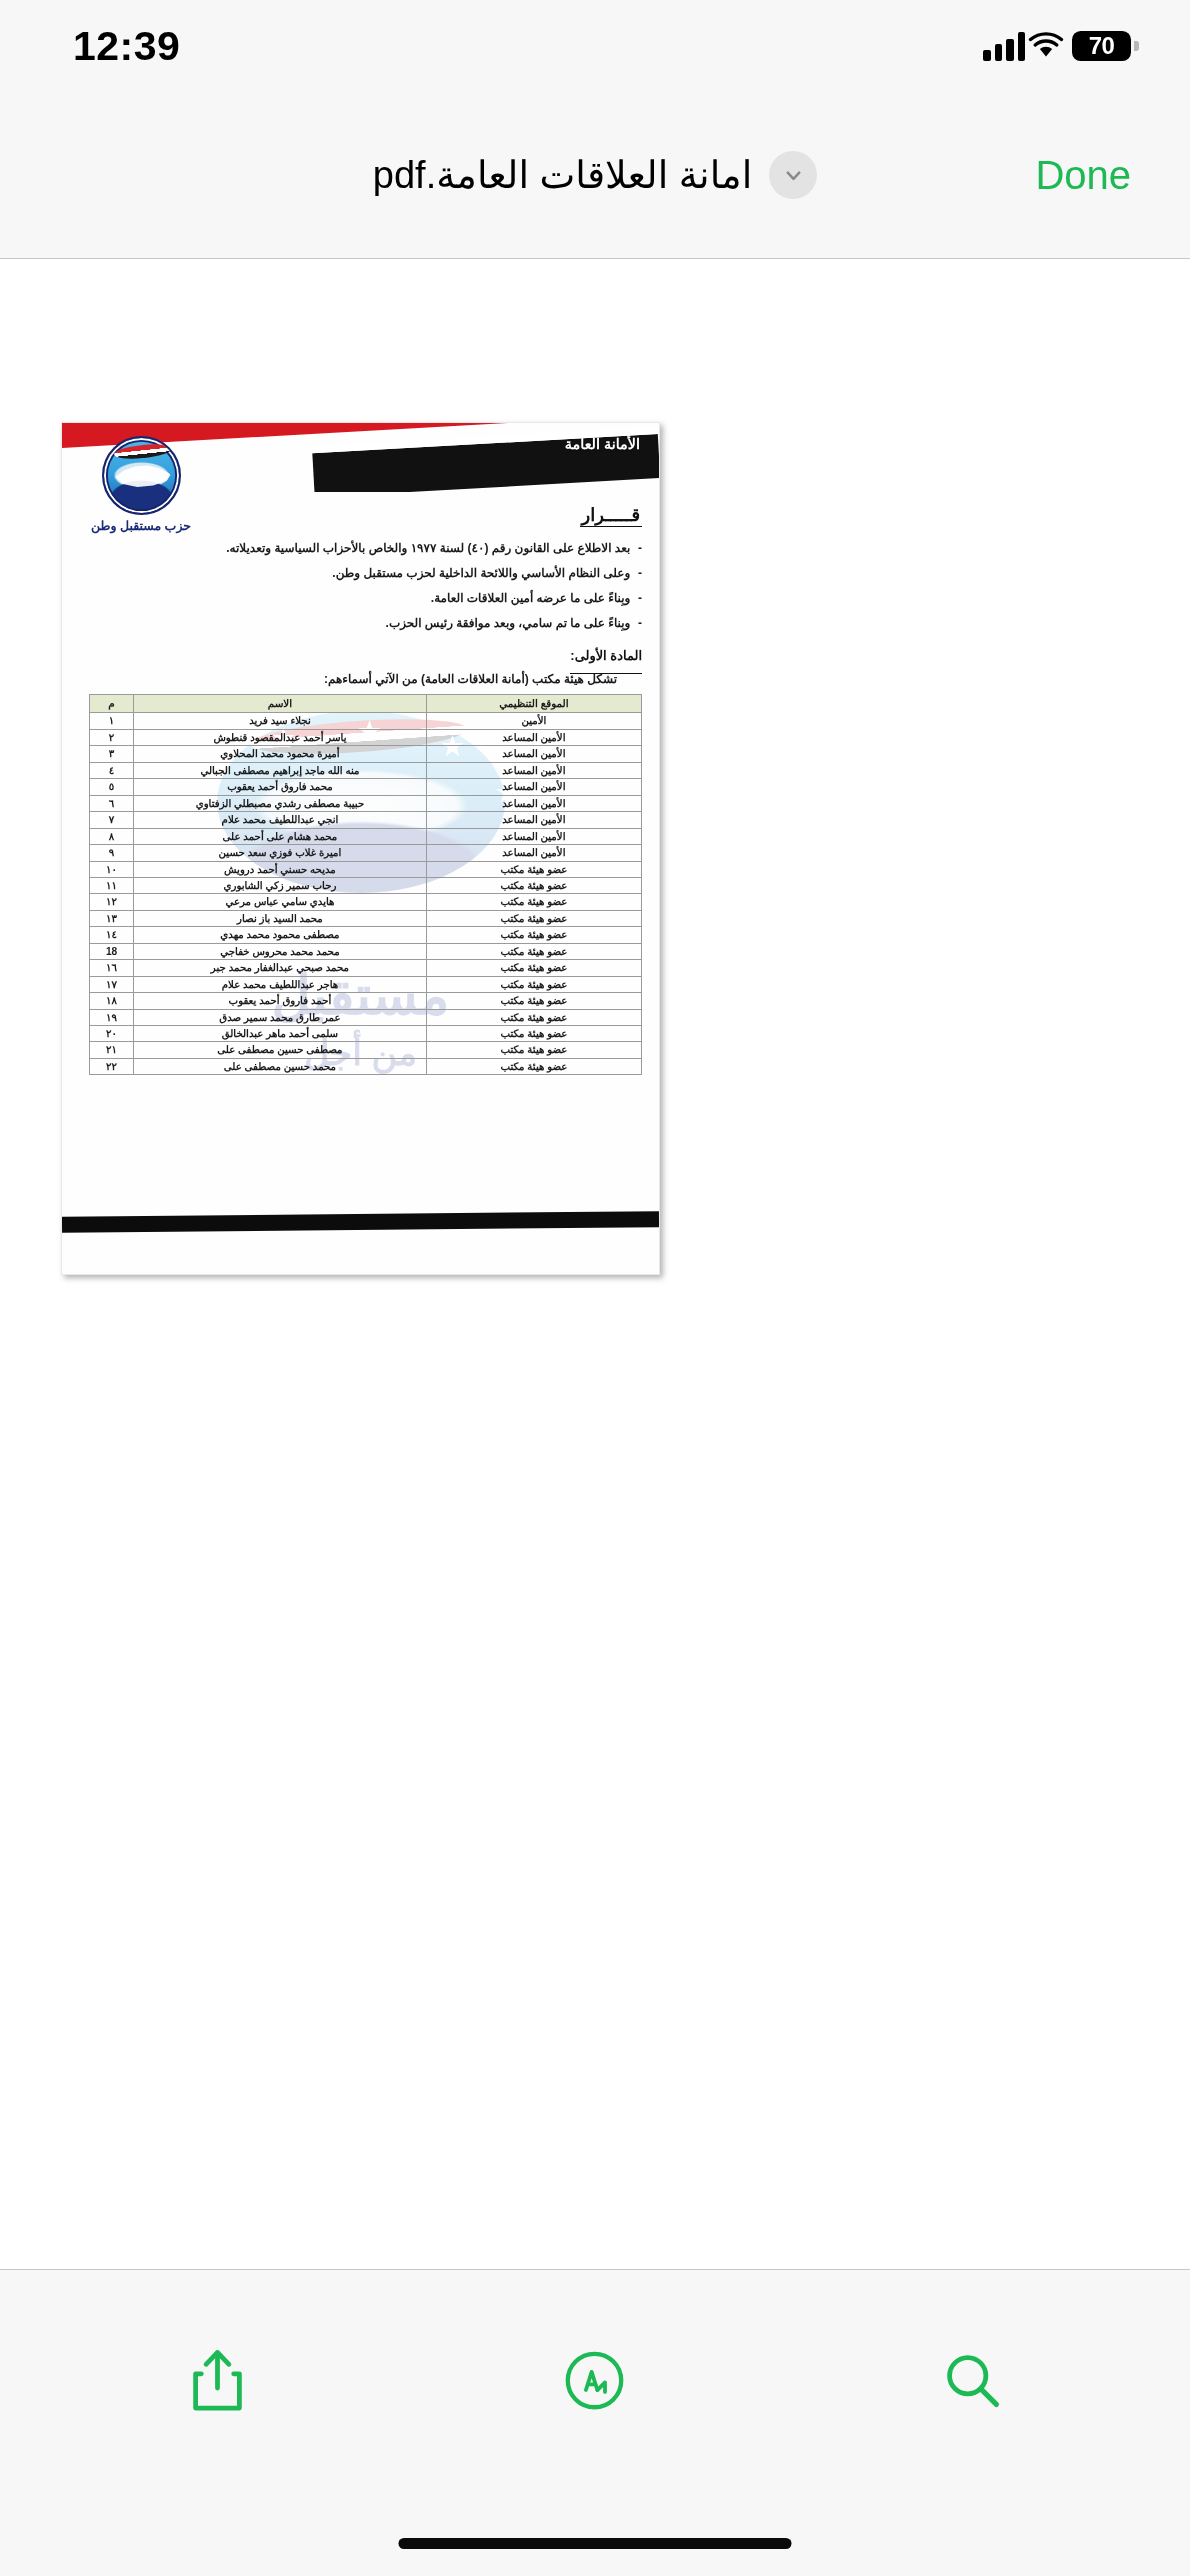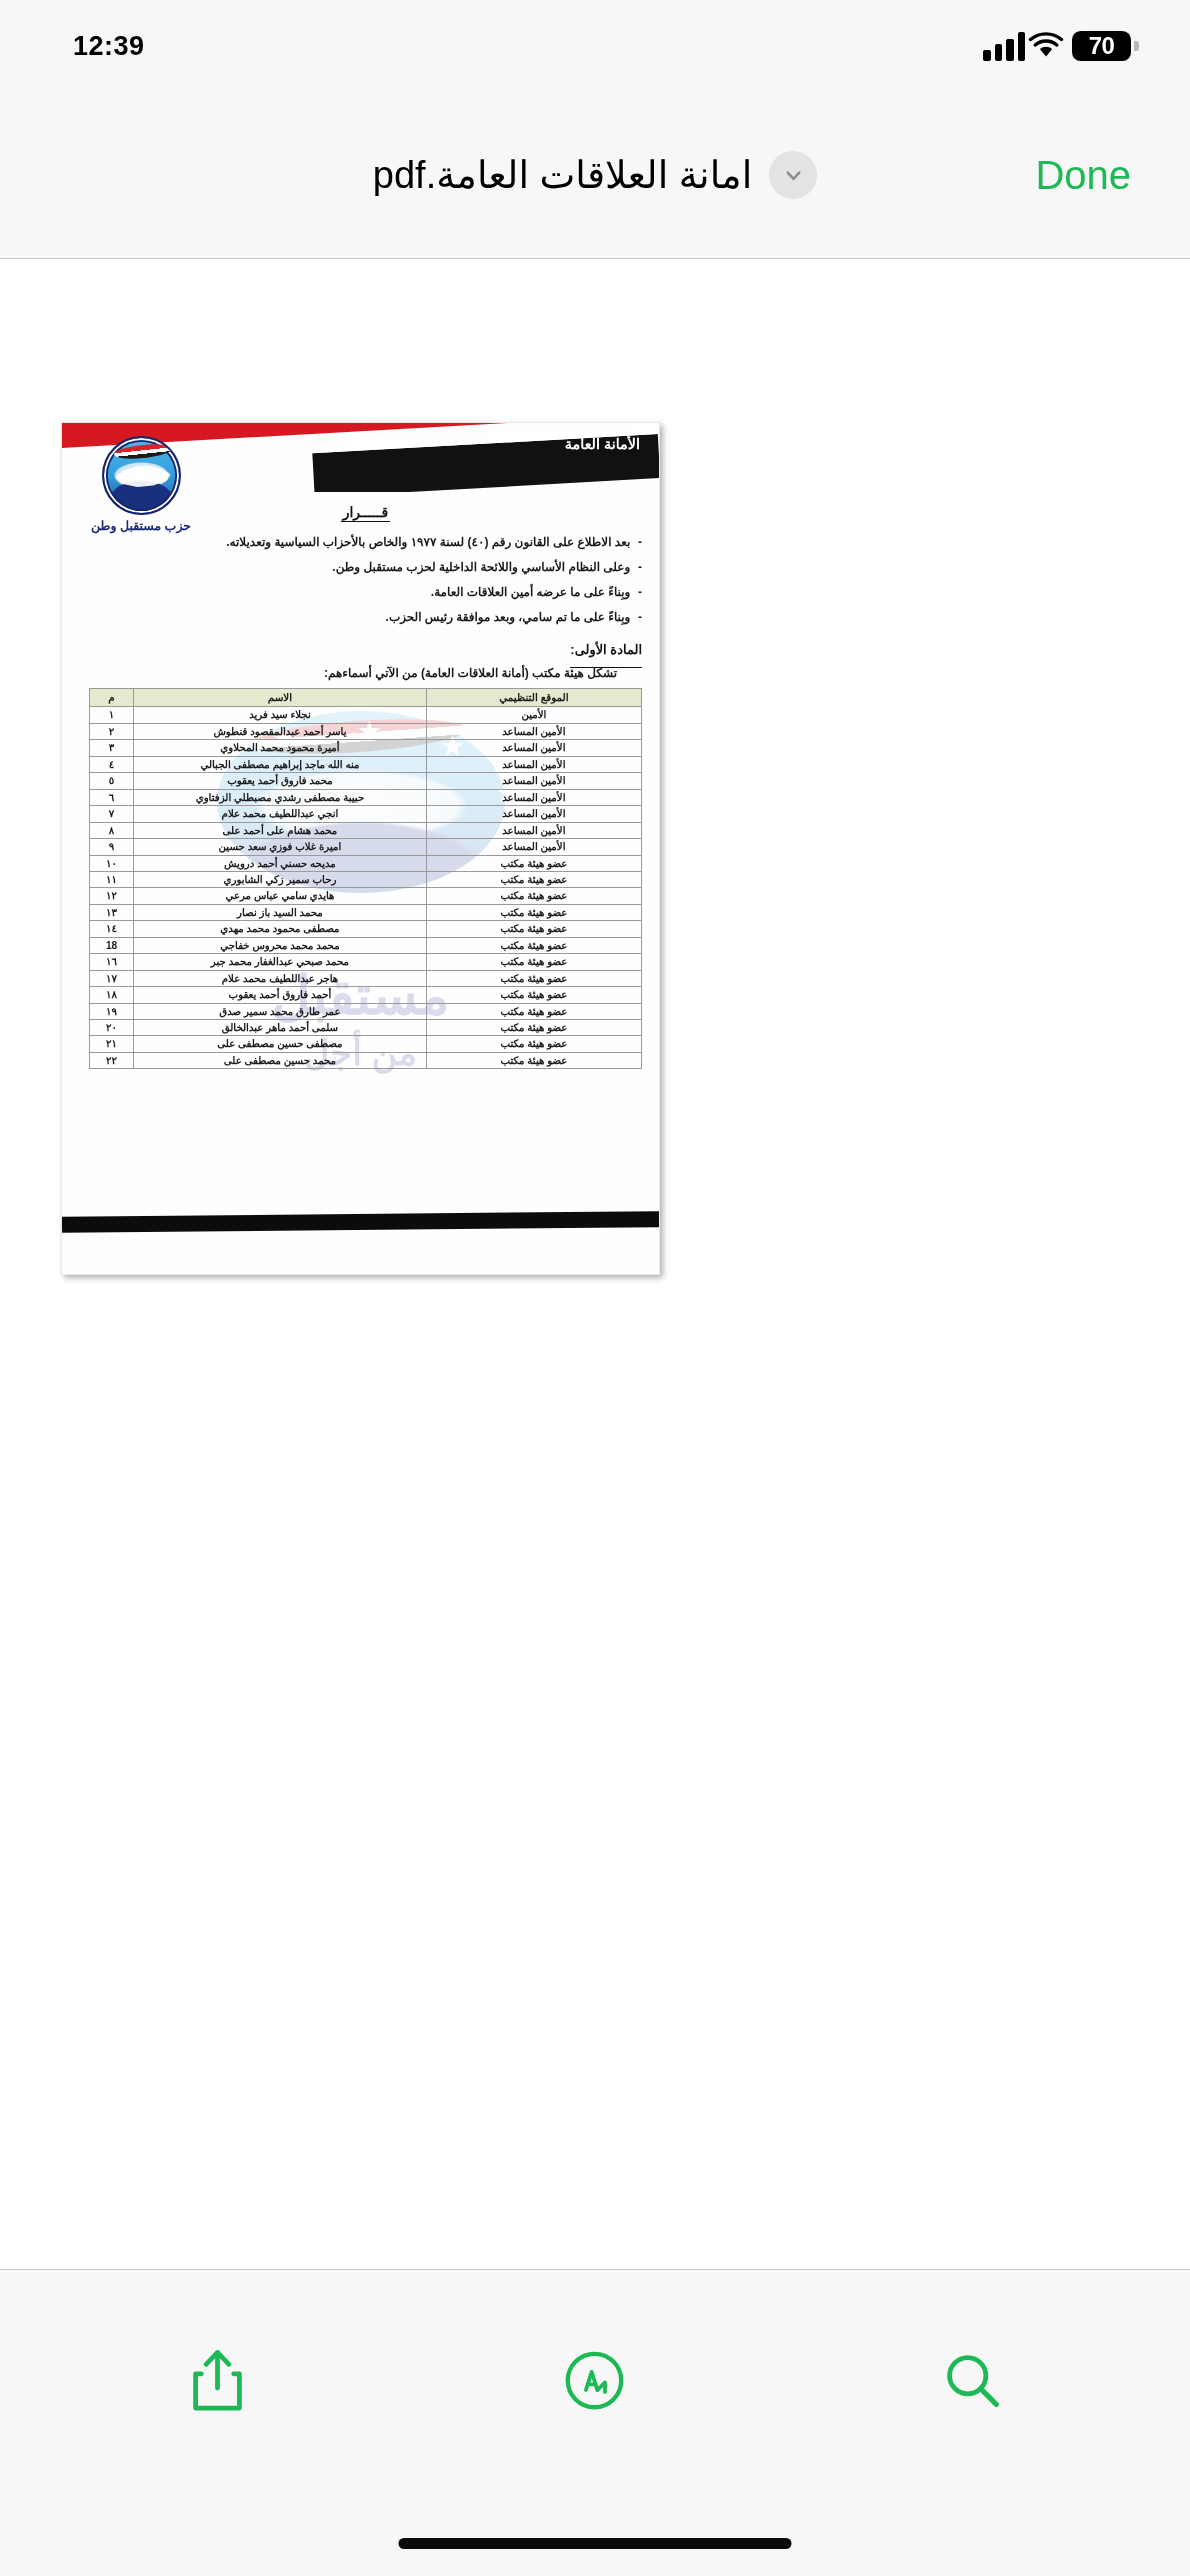--- a/index.html
+++ b/index.html
@@ -12,21 +12,21 @@
   }
 
   
   .statusbar {
     position:absolute; top:0; left:0; width:1190px; height:92px;
     background:#f7f7f7;
     display:flex; align-items:center; justify-content:space-between;
     padding:0 59px 0 73px;
   }
   .status-time {
-    font-size:27px; font-weight:600; color:#000; letter-spacing:0.5px;
+    font-size:41px; font-weight:600; color:#000; letter-spacing:0.5px;
   }
   .status-right { display:flex; align-items:center; gap:3px; }
   .cellular { display:flex; align-items:flex-end; gap:3.8px; height:29px; }
   .cellular i { display:block; width:7.7px; background:#000; border-radius:1.9px; }
   .cellular i:nth-child(1){height:10.5px;}
   .cellular i:nth-child(2){height:16.3px;}
   .cellular i:nth-child(3){height:22px;}
   .cellular i:nth-child(4){height:29px;}
   .wifi-icon { width:36px; height:29px; position:relative; }
   .battery {
@@ -179,21 +179,21 @@
     text-align:center; font-size:35px; font-weight:700;
     color:#3d4fa0; direction:rtl; unicode-bidi:embed; white-space:nowrap;
   }
 
   
   .doc-body {
     position:absolute; top:81px; left:27px; right:17px; z-index:4;
     direction:rtl; unicode-bidi:embed;
   }
   .decree-title {
-    text-align:center; font-size:14px; font-weight:700; color:#111;
+    font-size:18px; font-weight:700; color:#111;
     letter-spacing:2.9px; margin-bottom:12.5px;
     direction:rtl; unicode-bidi:embed;
   }
   .decree-title span { border-bottom:1.3px solid #111; padding:0 1.9px 1px; }
 
   .clause {
     display:flex; align-items:flex-start; gap:7.7px;
     font-size:12px; color:#1a1a1a; line-height:1.55;
     margin-bottom:6.7px; direction:rtl; unicode-bidi:embed;
     font-weight:600;

